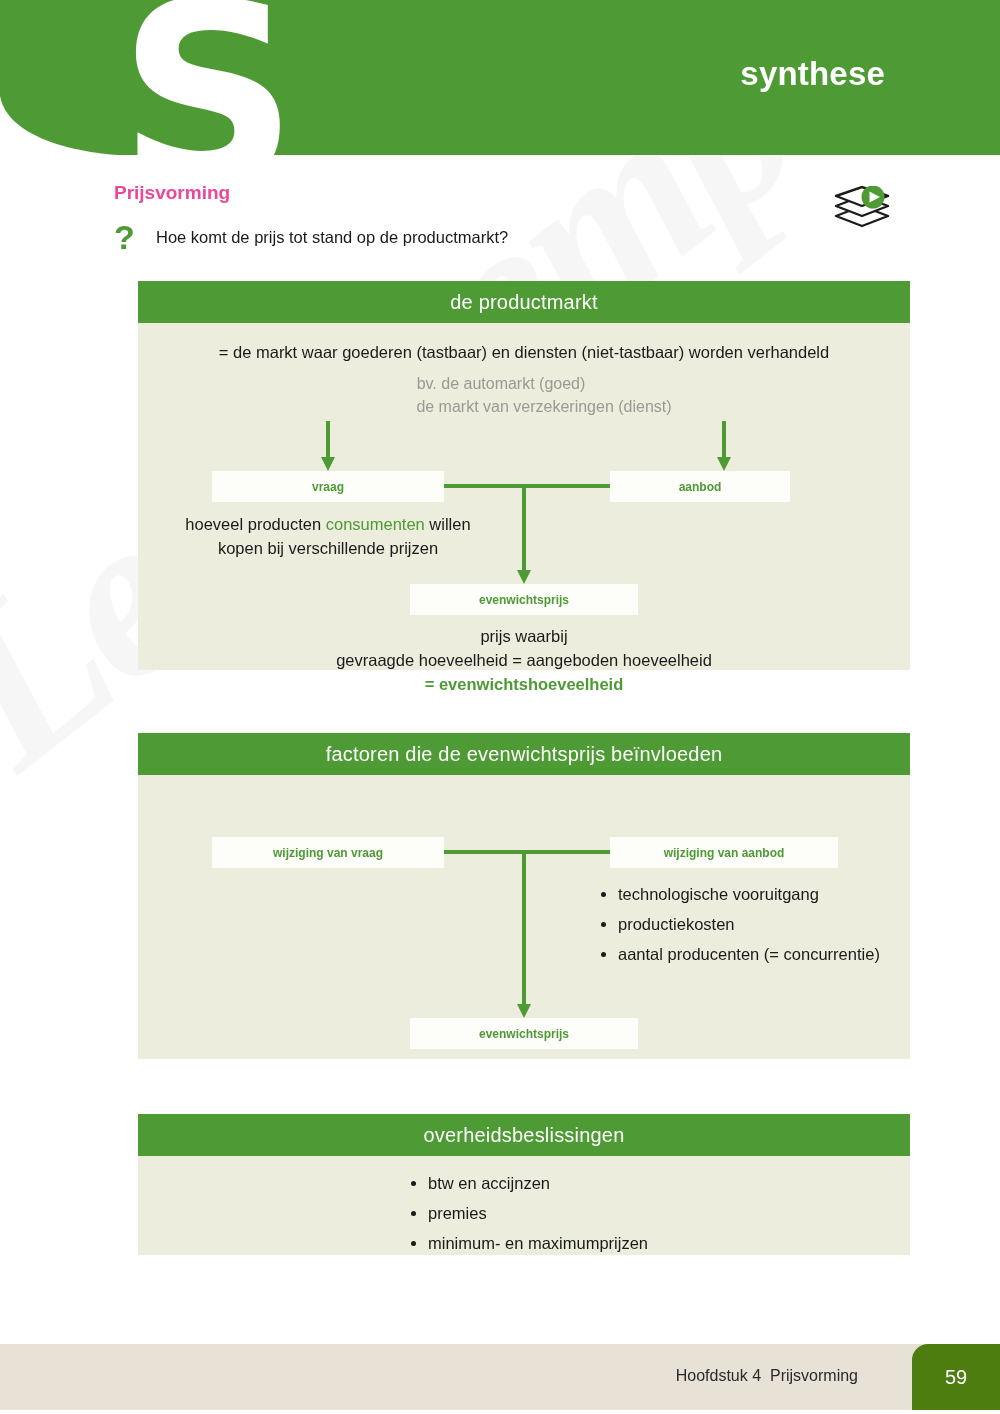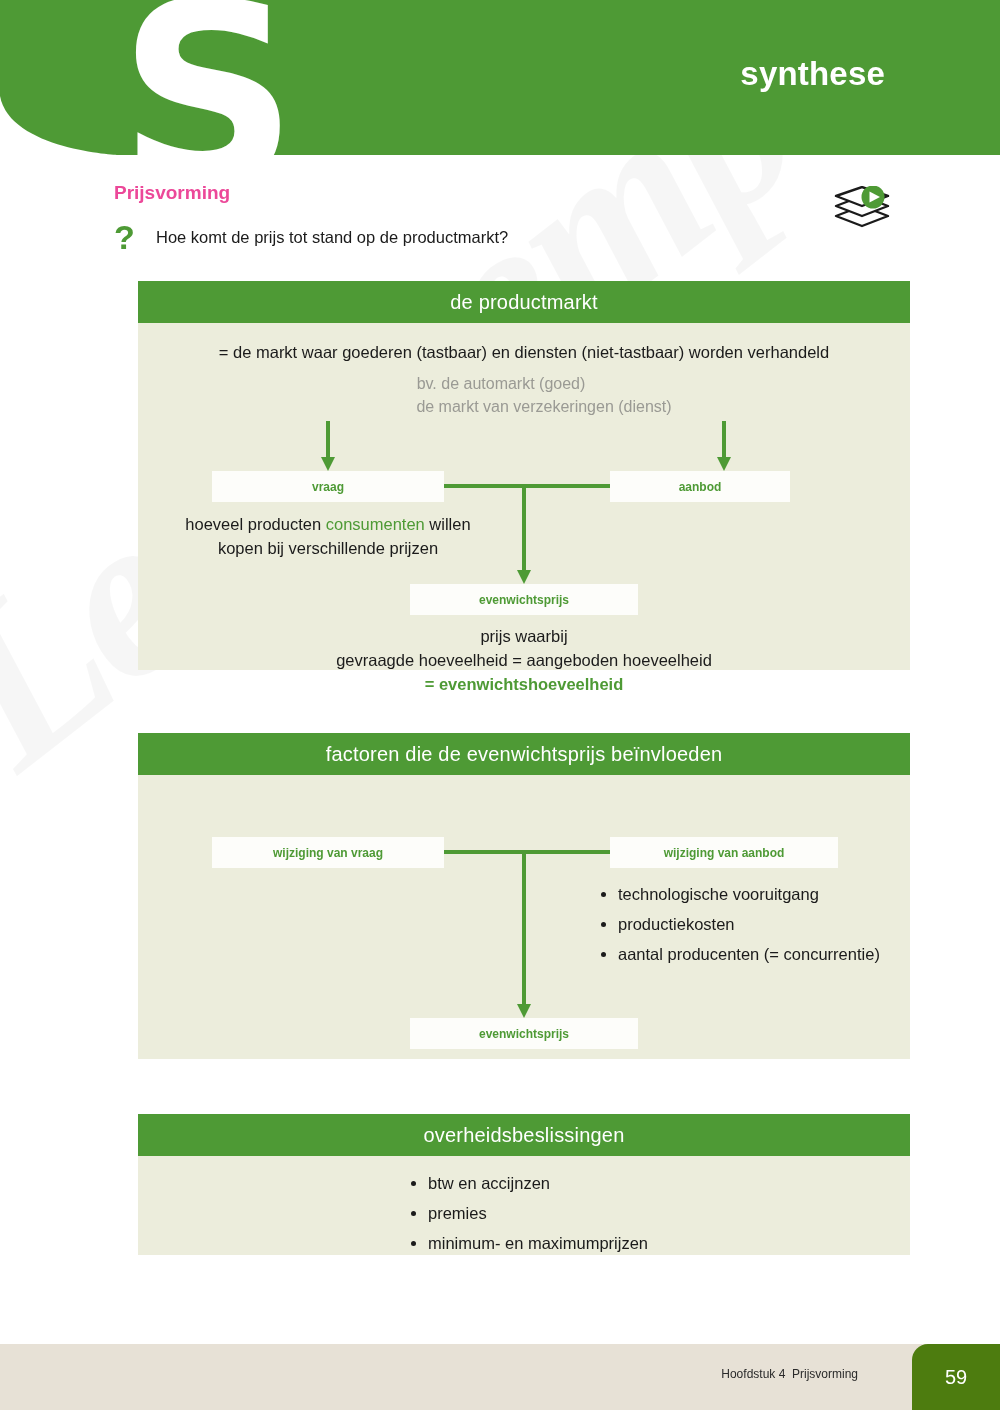--- a/index.html
+++ b/index.html
@@ -275,21 +275,21 @@
     position: absolute;
     left: 0; top: 0;
     width: 1000px;
     height: 66px;
     background: #e7e1d6;
   }
   .footer-text {
     position: absolute;
     right: 142px;
     top: 23px;
-    font-size: 12px;
+    font-size: 16px;
     color: #2a2a2a;
     white-space: pre;
   }
   .footer-pagenum {
     position: absolute;
     left: 912px;
     top: 0;
     width: 88px;
     height: 66px;
     background: #4d7c0f;

